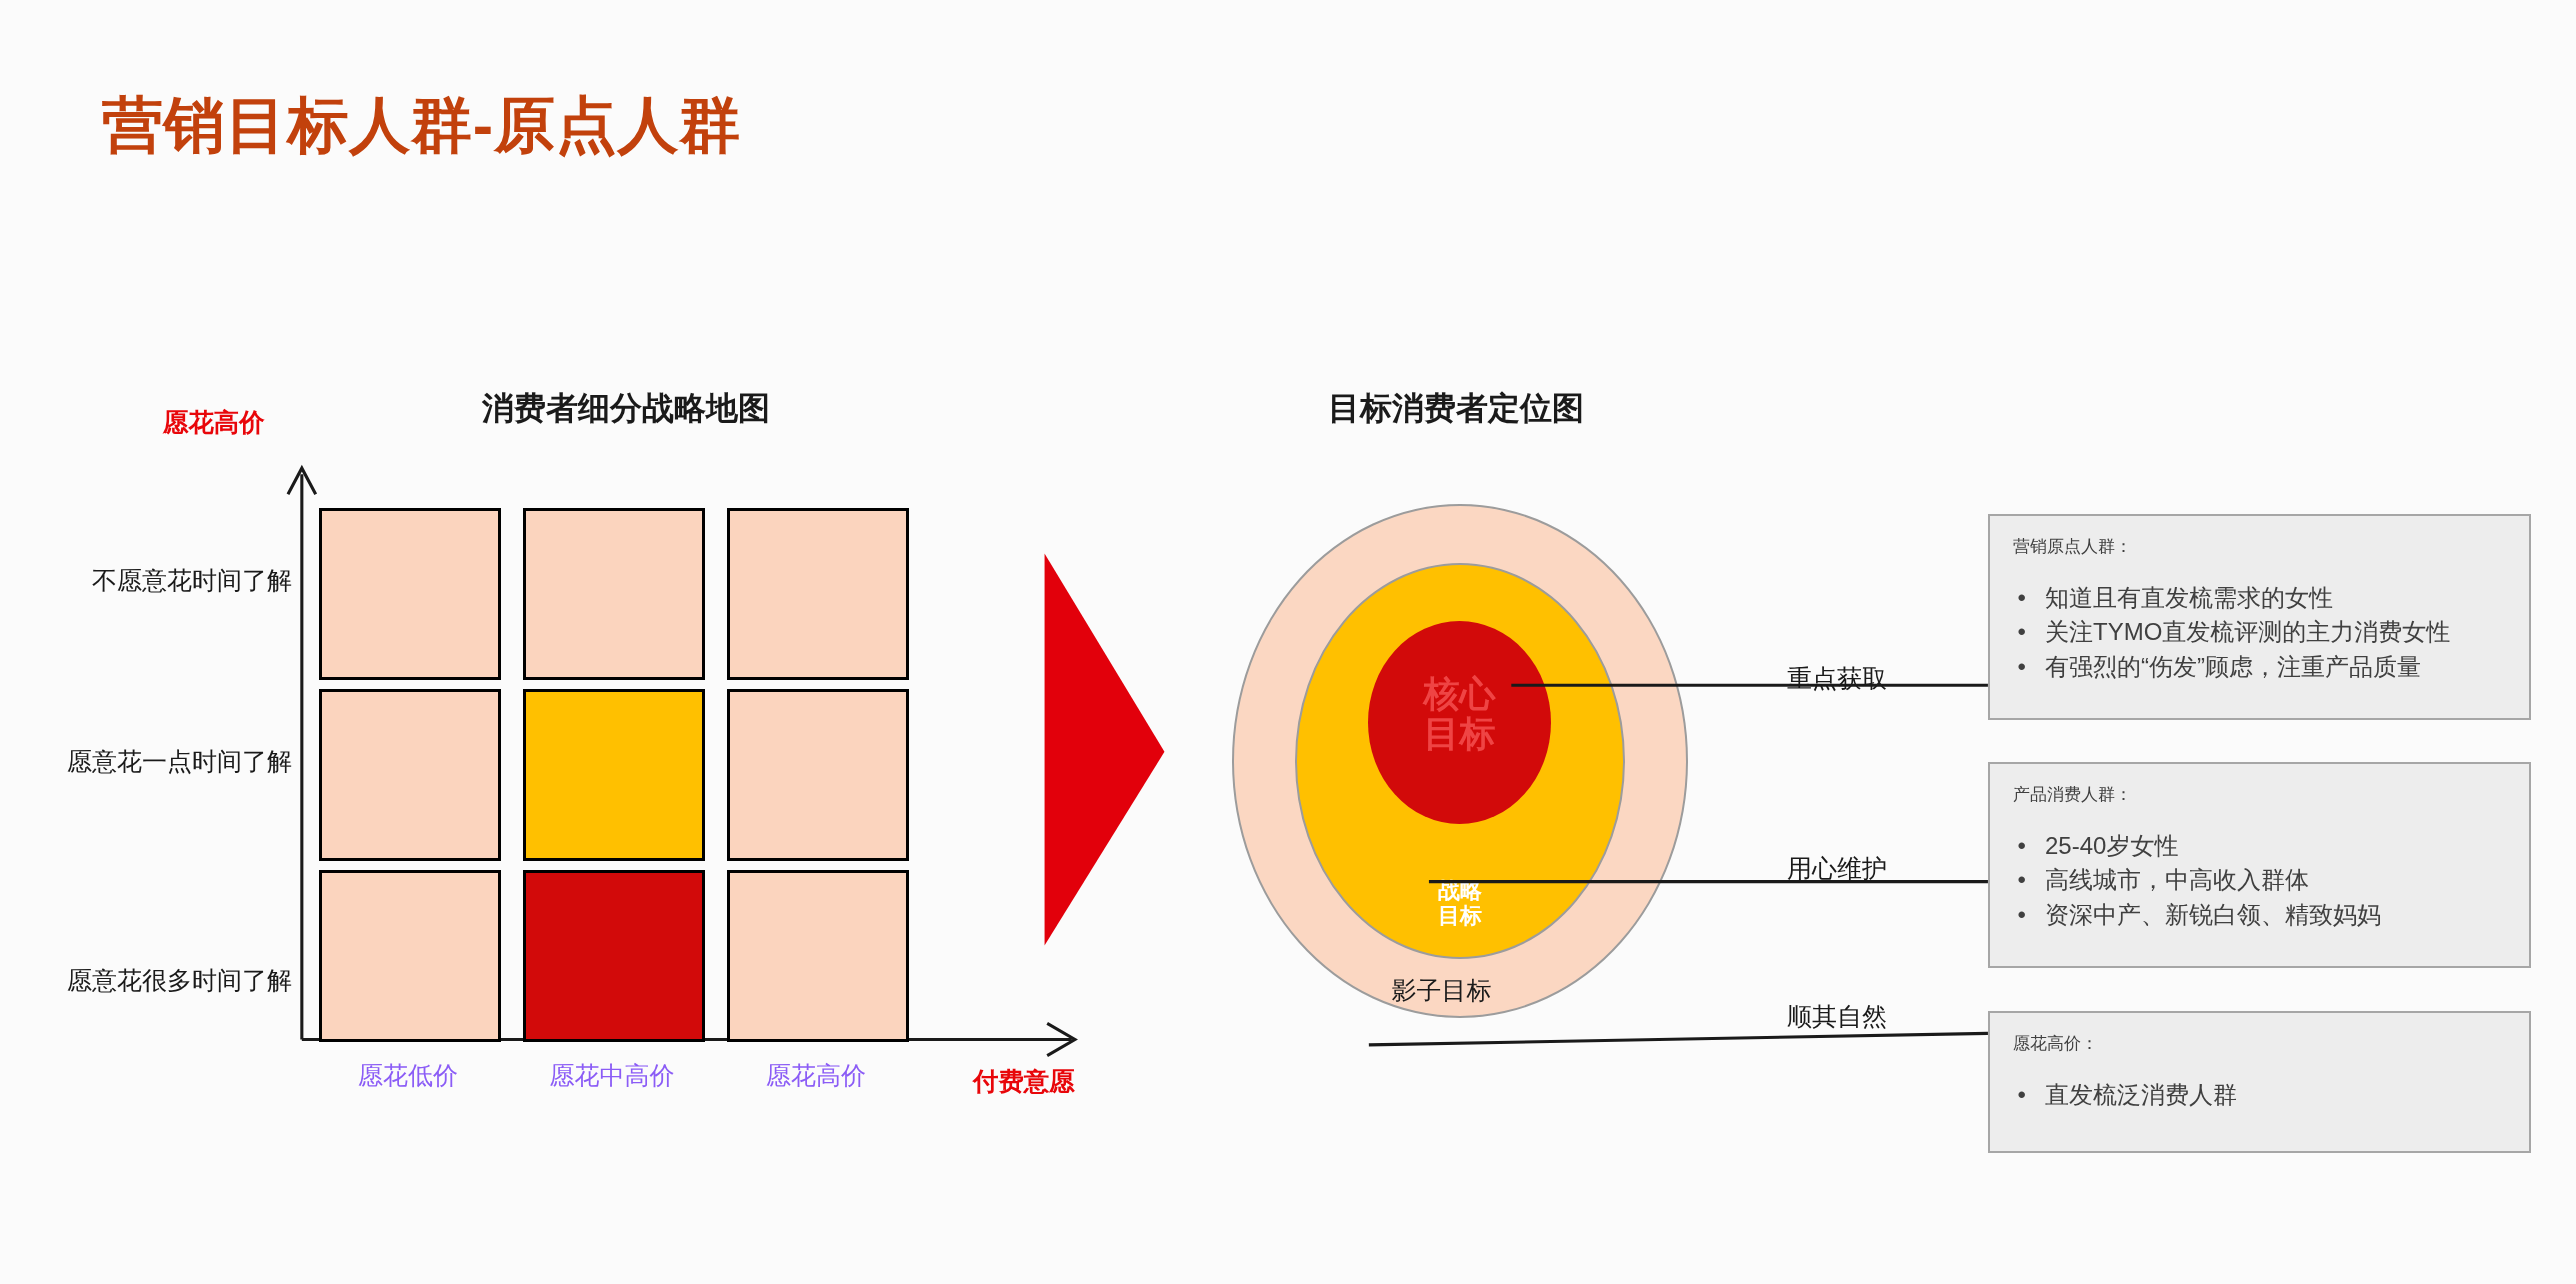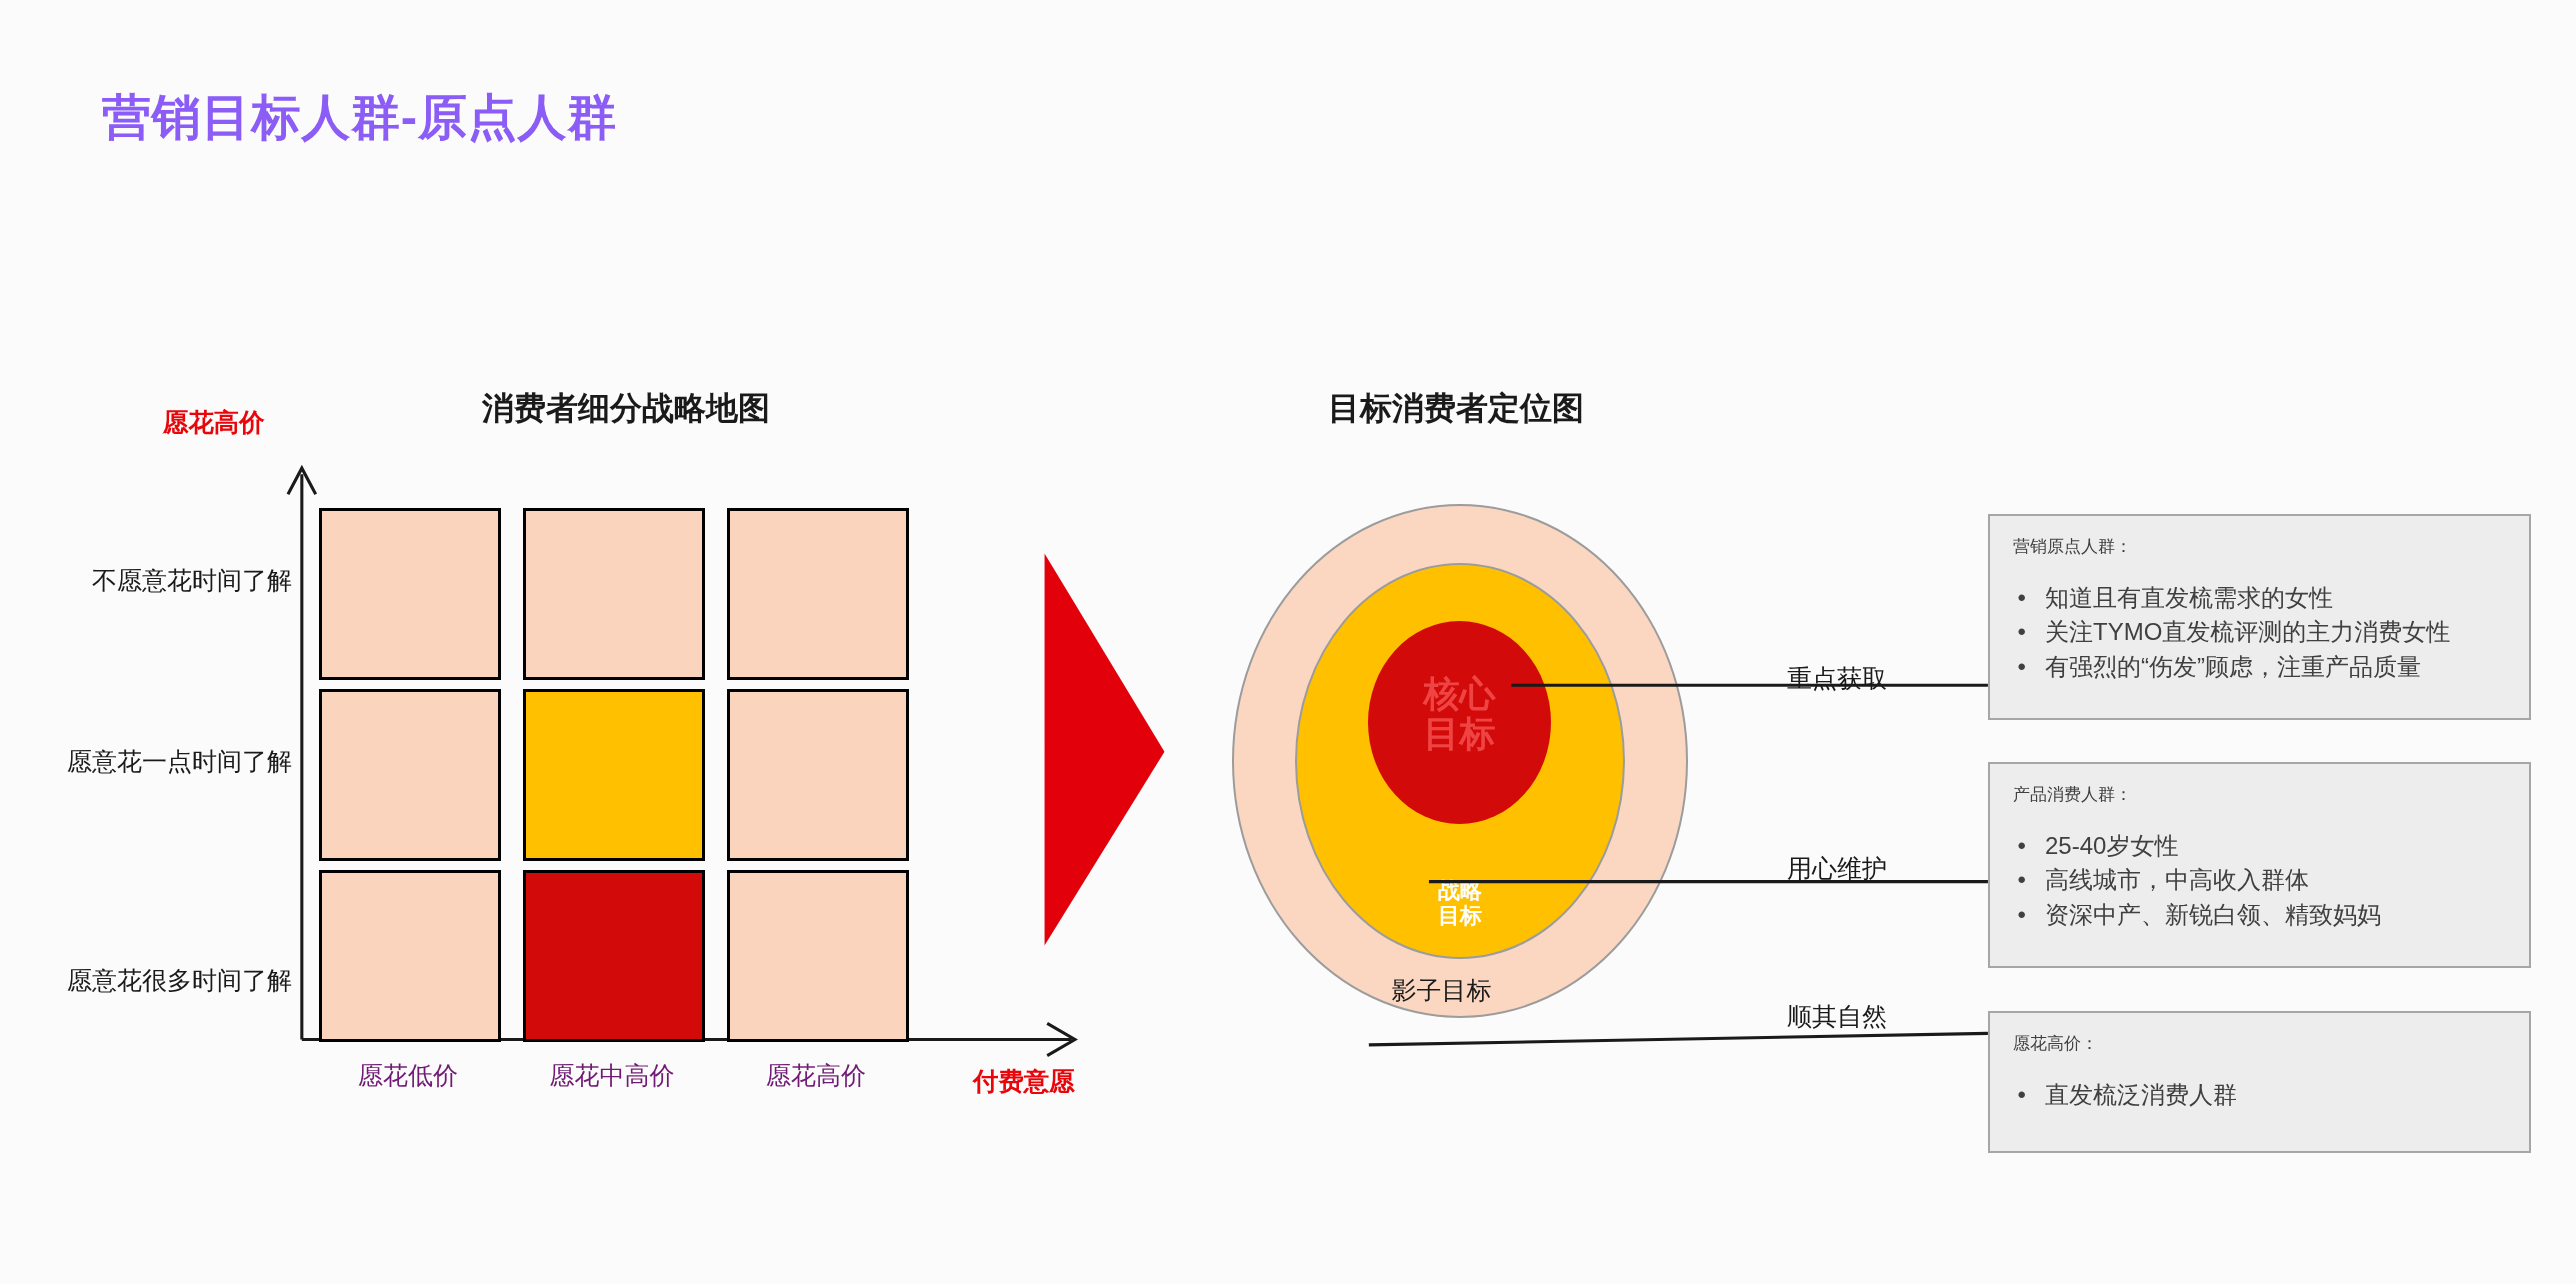--- a/index.html
+++ b/index.html
@@ -16,23 +16,23 @@
     height: 1284px;
     background: #fbfbfb;
     overflow: hidden;
   }
 
   
   #page-title {
     position: absolute;
     left: 102px;
     top: 85px;
-    font-size: 49px;
+    font-size: 61px;
     font-weight: bold;
-    color: #8b5cf6;
+    color: #c2410c;
     letter-spacing: 0.8px;
     white-space: nowrap;
   }
 
   
   .panel-heading {
     position: absolute;
     font-size: 32px;
     font-weight: bold;
     color: #1a1a1a;
@@ -83,21 +83,21 @@
     white-space: nowrap;
     text-align: right;
   }
   #row-label-0 { top: 564px; right: 2284px; }
   #row-label-1 { top: 745px; right: 2284px; }
   #row-label-2 { top: 926px; right: 2284px; margin-top: 38px; }
 
   .col-label {
     position: absolute;
     font-size: 25px;
-    color: #701a75;
+    color: #8b5cf6;
     white-space: nowrap;
     text-align: center;
   }
   #col-label-0 { left: 306px; top: 1059px; width: 204px; }
   #col-label-1 { left: 510px; top: 1059px; width: 204px; }
   #col-label-2 { left: 714px; top: 1059px; width: 204px; }
 
   .cell {
     position: absolute;
     border: 3.1px solid #000000;

